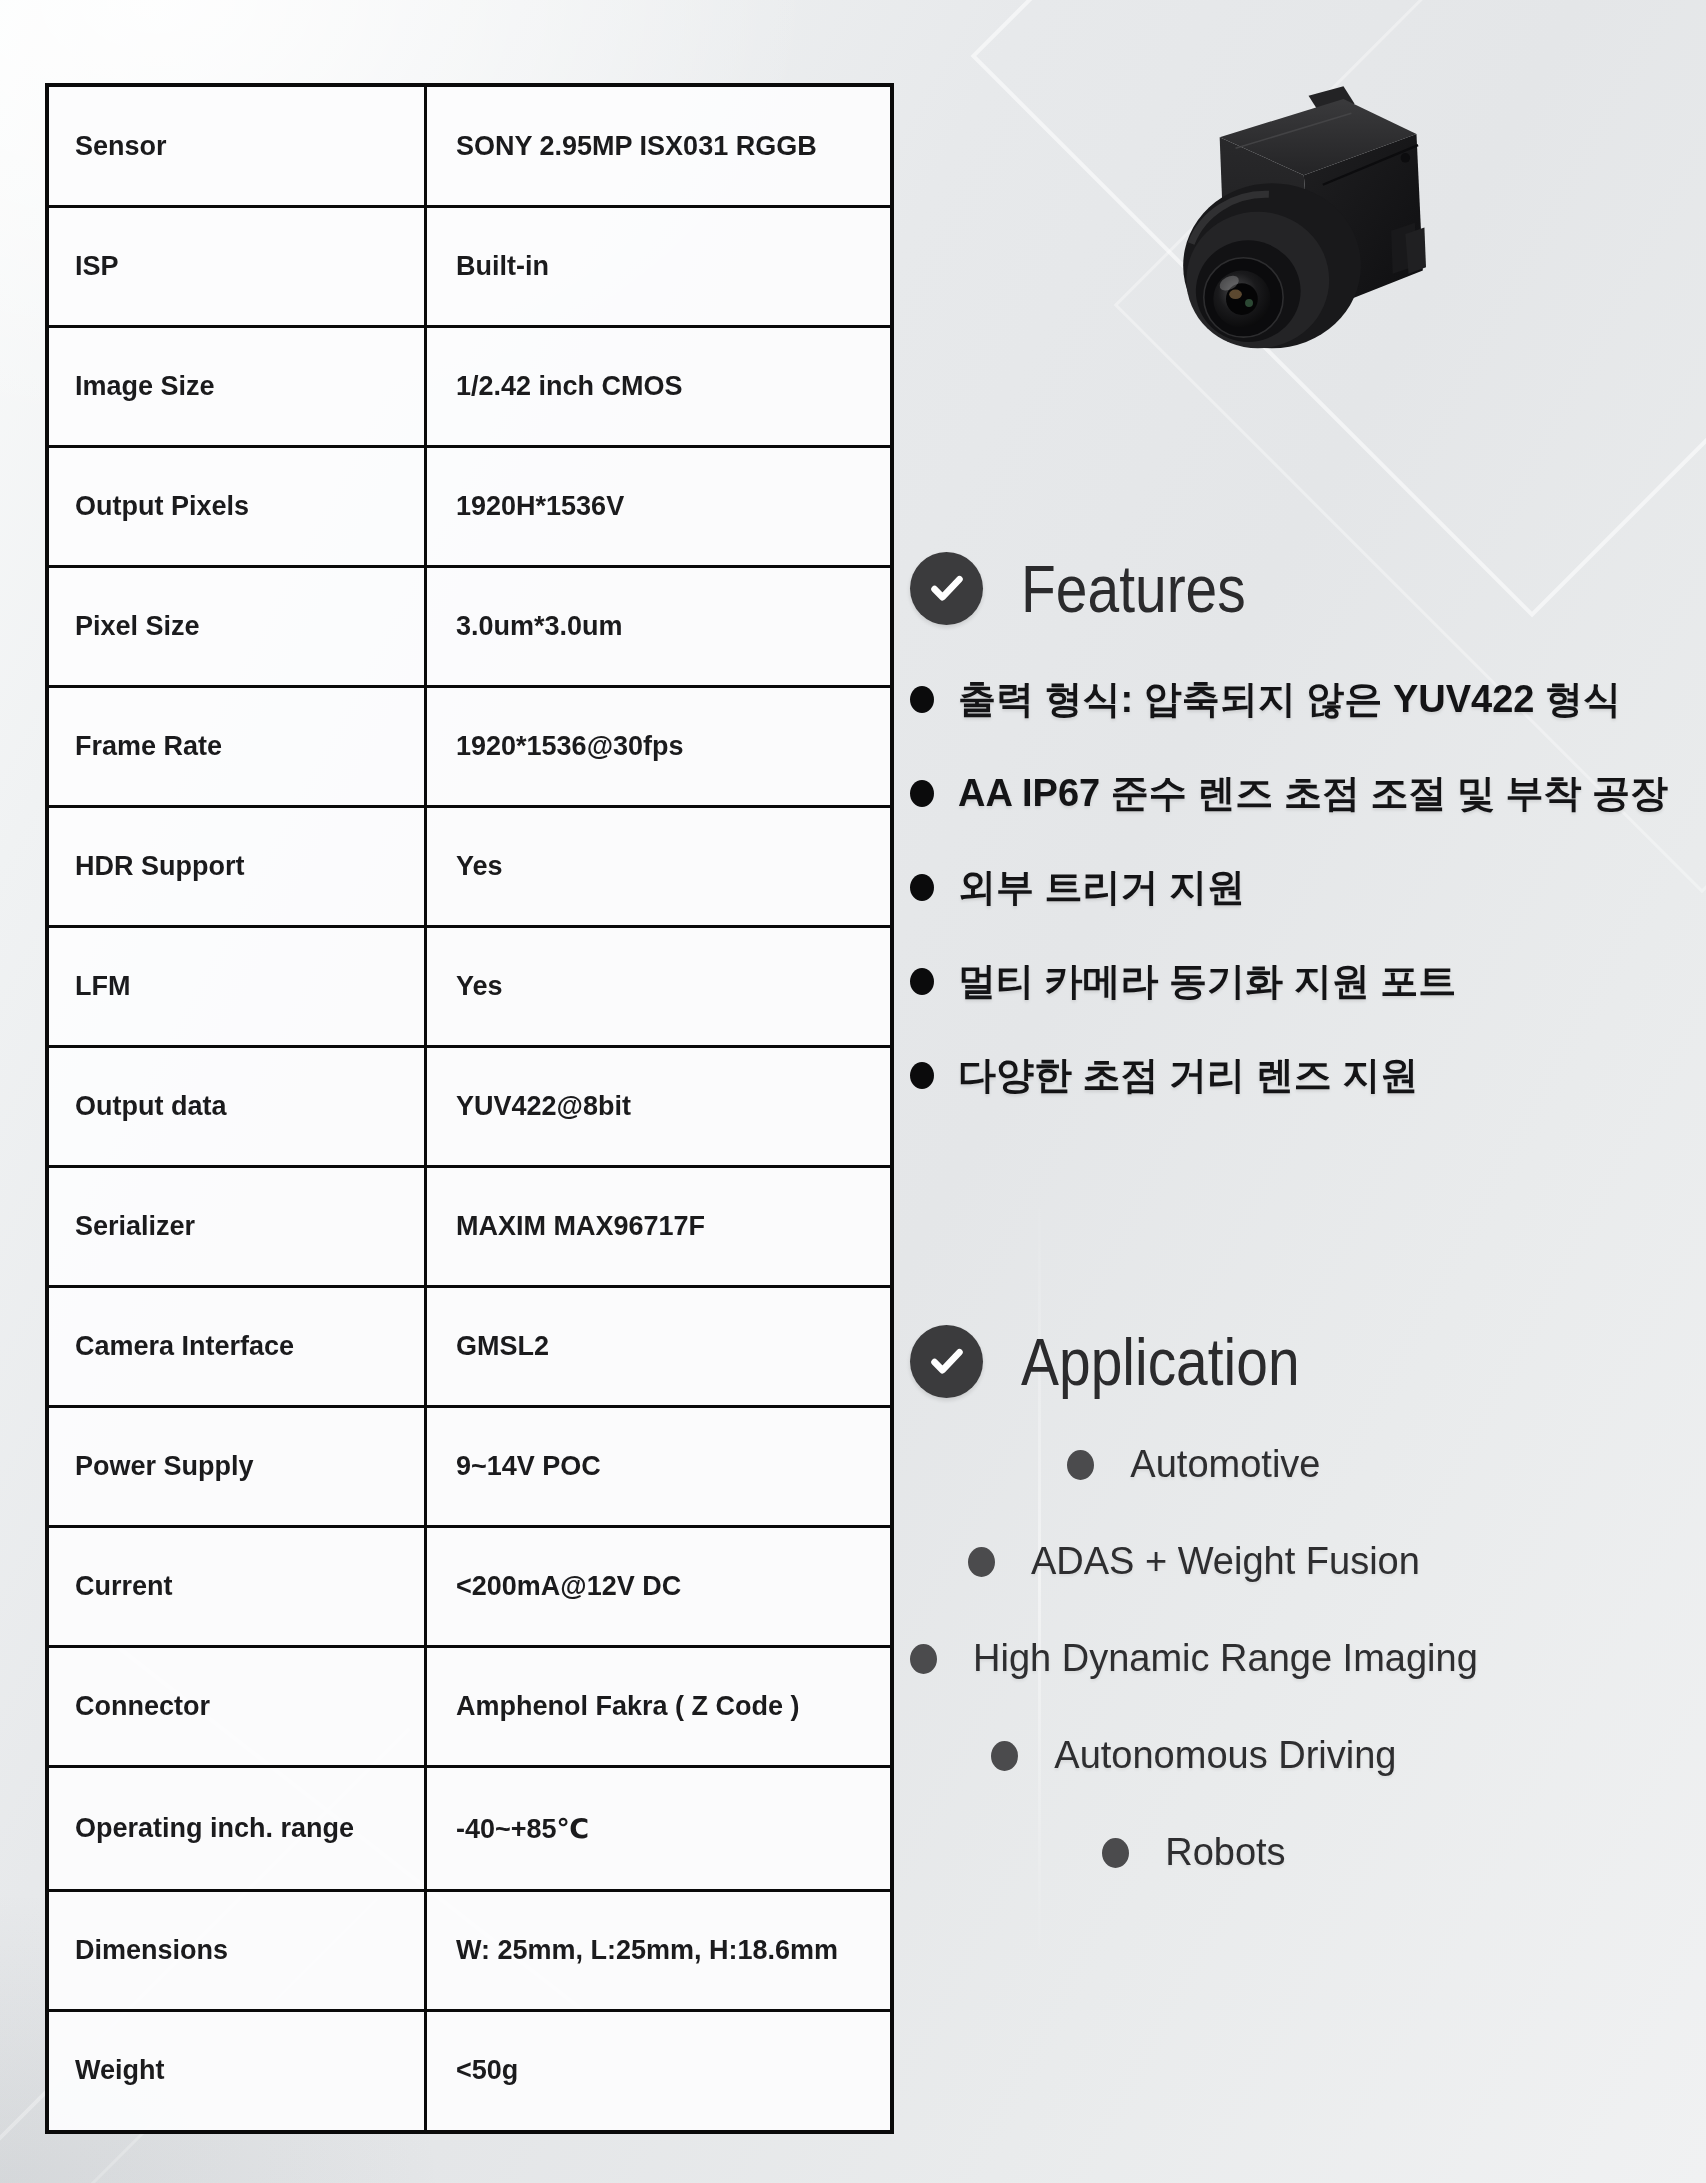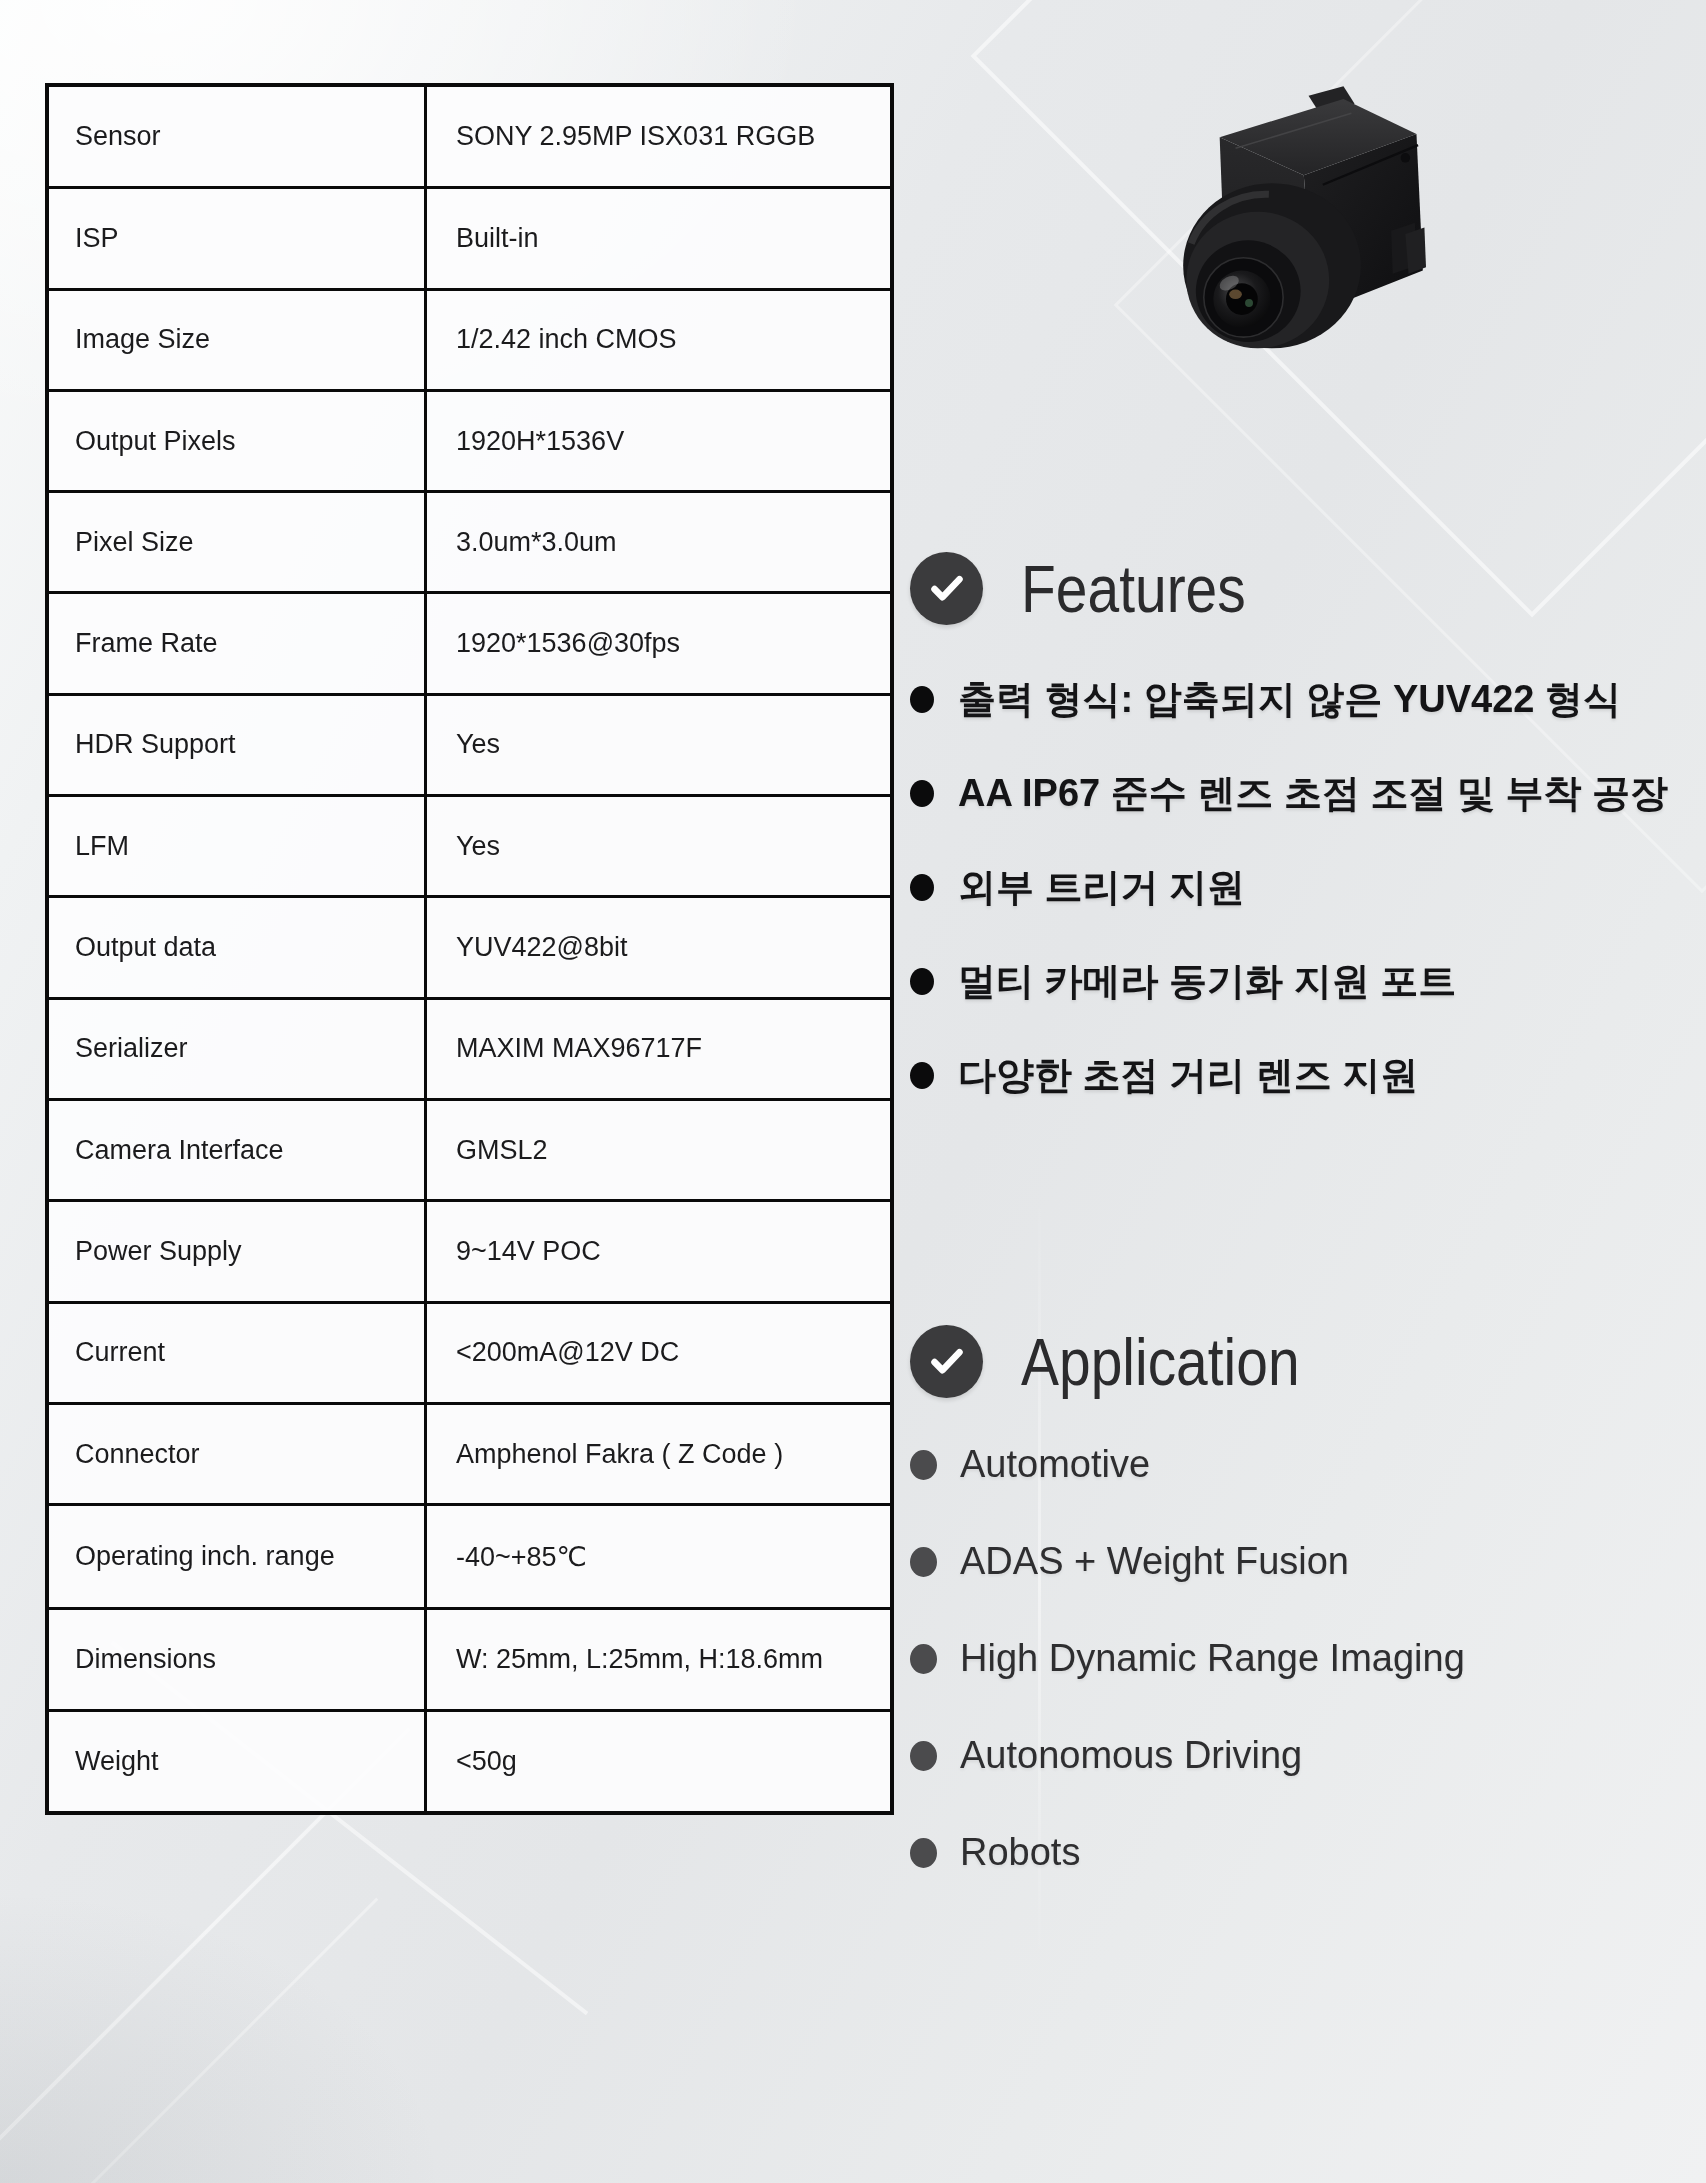--- a/index.html
+++ b/index.html
@@ -23,23 +23,24 @@
     border:3.2px solid rgba(255,255,255,.35);}
   .bg-line1{left:-214px;top:1985px;width:730px;height:4px;background:rgba(255,255,255,.55);transform:rotate(-45deg);}
   .bg-line2{left:-151px;top:2116px;width:619px;height:3.2px;background:rgba(255,255,255,.38);transform:rotate(-45deg);}
   .bg-vline{left:1038px;top:1191px;width:3.2px;height:778px;
     background:linear-gradient(rgba(255,255,255,0),rgba(255,255,255,.45),rgba(255,255,255,0));}
   .bg-shade-bl{left:0;top:1890px;width:445px;height:294px;
     background:radial-gradient(ellipse at 0% 100%,rgba(120,126,132,.16),rgba(120,126,132,0) 70%);}
   .bg-diag-tbl{left:48px;top:1826px;width:603px;height:4px;background:rgba(255,255,255,.5);transform:rotate(38deg);}
   
   table.spec{
-    position:absolute;left:45px;top:83px;width:849px;height:1732px;
+    position:absolute;left:45px;top:83px;width:849px;height:2051px;
     border-collapse:collapse;table-layout:fixed;
     border:4px solid #0a0a0a;
+    font-weight:bold;
   }
   table.spec td{
     border:3.2px solid #0a0a0a;
     background:rgba(252,252,253,.95);
     font-size:27px;color:#1b1b1d;
     vertical-align:middle;
     letter-spacing:0;
   }
   table.spec td.lab{width:348px;padding-left:26px;}
   table.spec td.val{padding-left:29px;}
@@ -69,21 +70,21 @@
   ul.features-list li{height:94px;gap:24px;}
   ul.features-list .dot{
     width:24px;height:27px;border-radius:50%;background:#0b0b0c;flex:0 0 auto;
   }
   ul.features-list .btxt{
     font-size:38px;font-weight:600;color:#141416;
     text-shadow:0 2.4px 3.2px rgba(0,0,0,.10);
   }
   
   ul.application-list{top:1416px;}
-  ul.application-list li{height:97px;gap:23px;}
+  ul.application-list li{height:97px;gap:36px;justify-content:center;}
   ul.application-list .dot{
     width:27px;height:30px;border-radius:50%;background:#4b4b4d;flex:0 0 auto;
   }
   ul.application-list .btxt{
     font-size:38px;font-weight:400;color:#2e2e30;
     text-shadow:0 2.4px 3.2px rgba(0,0,0,.07);
   }
   
   .product{position:absolute;left:1153px;top:75px;width:273px;height:329px;}
   .product svg{width:100%;height:100%;display:block;}

